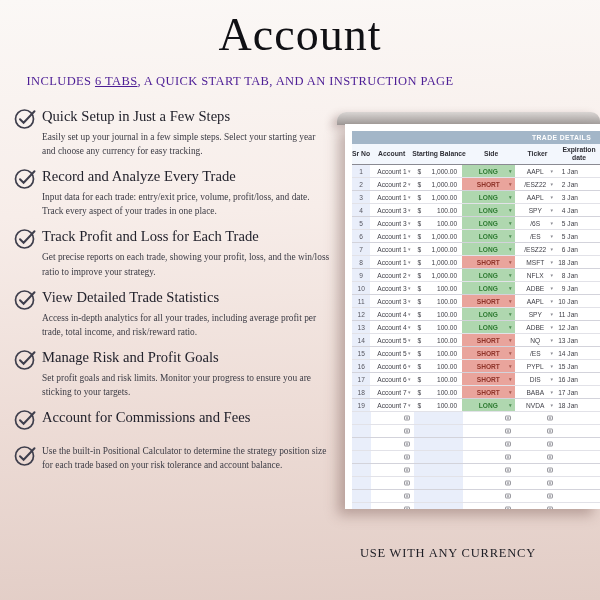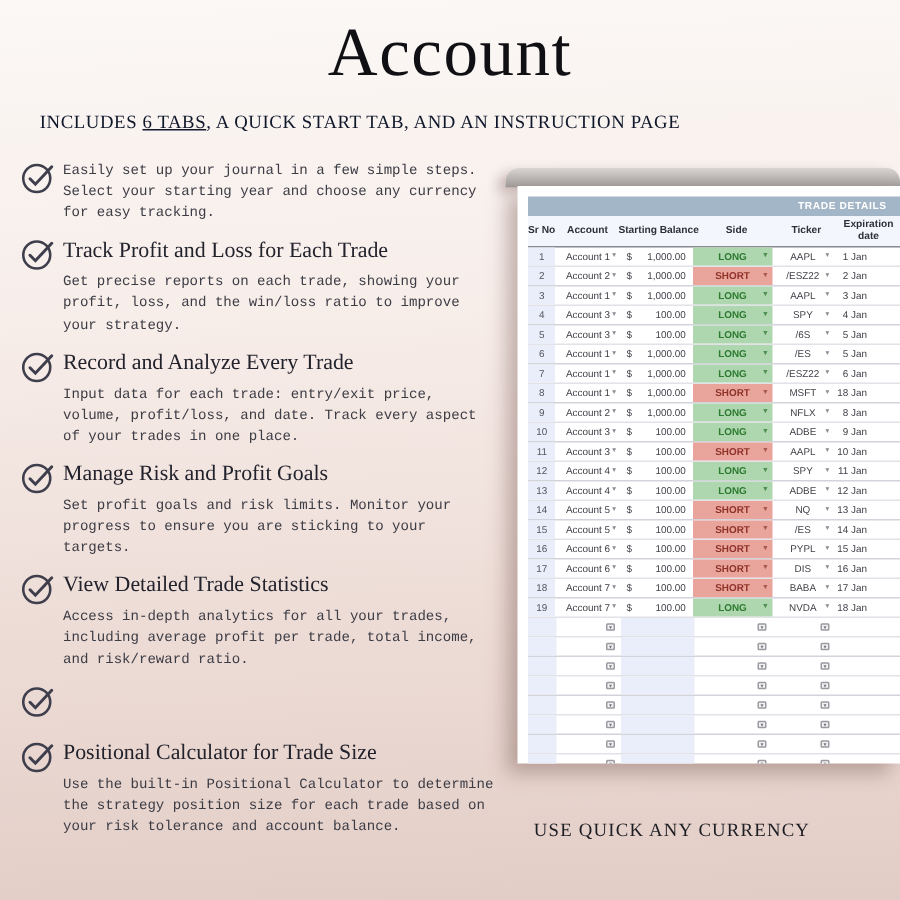--- a/index.html
+++ b/index.html
@@ -7,29 +7,29 @@
     width:600px;height:600px;overflow:hidden;position:relative;
     background:linear-gradient(178deg,#fbf8f6 0%,#f7ede9 35%,#eddcd6 68%,#e2cdc6 100%);
     font-family:"Liberation Serif", serif;color:#1c1c22;
   }
   .page-title{
     position:absolute;top:8px;left:0;width:600px;text-align:center;
     font-size:46px;font-weight:400;letter-spacing:1px;color:#101014;margin:0;
   }
   .subtitle{
     position:absolute;top:74px;left:0;width:480px;text-align:center;
-    font-size:12.5px;letter-spacing:.4px;color:#0f172a;
+    font-size:12.5px;letter-spacing:.4px;color:#4c1d95;
   }
   .subtitle .u{text-decoration:underline;}
   
   .features{position:absolute;left:13px;top:107px;width:324px;}
   .feature{display:grid;grid-template-columns:29px 1fr;margin-bottom:9px;}
   .feature .ficon{width:24px;height:24px;margin-top:-1px;}
   .ftitle{font-size:14.6px;color:#22222c;margin:0 0 5px 0;font-weight:400;line-height:18px;}
-  .fdesc{font-size:9.4px;color:#3c3c45;line-height:1.5;margin:0;padding-right:6px;font-family:Liberation Mono, monospace;}
+  .fdesc{font-size:9.4px;color:#3c3c45;line-height:1.5;margin:0;padding-right:6px;}
   
   .shelf-bar{
     position:absolute;left:337px;top:112px;width:263px;height:13px;
     border-radius:9px 9px 0 0;
     background:linear-gradient(#d9d5d3,#a09b99);
     box-shadow:-5px 3px 8px rgba(95,60,55,.30);
   }
   .card{
     position:absolute;left:345px;top:124px;width:255px;height:385px;
     background:#fff;overflow:hidden;
@@ -83,78 +83,79 @@
   <span>INCLUDES </span><span class="u">6 TABS</span><span>, A QUICK START TAB, AND AN INSTRUCTION PAGE</span>
 </div>
 
 <div class="features" id="features">
     <div class="feature">
       <div><svg class="ficon" viewBox="0 0 24 24">
           <circle cx="11.5" cy="13" r="9" fill="none" stroke="#3e3e4c" stroke-width="1.7"></circle>
           <path d="M7 13.2 L10.6 16.8 L21.5 5.2" fill="none" stroke="#3e3e4c" stroke-width="2" stroke-linecap="round"></path>
         </svg></div>
       <div>
+        <h2 class="ftitle">Quick Setup in Just a Few Steps</h2>
         <p class="fdesc">Easily set up your journal in a few simple steps. Select your starting year and choose any currency for easy tracking.</p>
+      </div>
+    </div>
+    <div class="feature">
+      <div><svg class="ficon" viewBox="0 0 24 24">
+          <circle cx="11.5" cy="13" r="9" fill="none" stroke="#3e3e4c" stroke-width="1.7"></circle>
+          <path d="M7 13.2 L10.6 16.8 L21.5 5.2" fill="none" stroke="#3e3e4c" stroke-width="2" stroke-linecap="round"></path>
+        </svg></div>
+      <div>
+        <h2 class="ftitle">Record and Analyze Every Trade</h2>
+        <p class="fdesc">Input data for each trade: entry/exit price, volume, profit/loss, and date. Track every aspect of your trades in one place.</p>
       </div>
     </div>
     <div class="feature">
       <div><svg class="ficon" viewBox="0 0 24 24">
           <circle cx="11.5" cy="13" r="9" fill="none" stroke="#3e3e4c" stroke-width="1.7"></circle>
           <path d="M7 13.2 L10.6 16.8 L21.5 5.2" fill="none" stroke="#3e3e4c" stroke-width="2" stroke-linecap="round"></path>
         </svg></div>
       <div>
         <h2 class="ftitle">Track Profit and Loss for Each Trade</h2>
         <p class="fdesc">Get precise reports on each trade, showing your profit, loss, and the win/loss ratio to improve your strategy.</p>
       </div>
     </div>
     <div class="feature">
       <div><svg class="ficon" viewBox="0 0 24 24">
           <circle cx="11.5" cy="13" r="9" fill="none" stroke="#3e3e4c" stroke-width="1.7"></circle>
           <path d="M7 13.2 L10.6 16.8 L21.5 5.2" fill="none" stroke="#3e3e4c" stroke-width="2" stroke-linecap="round"></path>
         </svg></div>
       <div>
-        <h2 class="ftitle">Record and Analyze Every Trade</h2>
-        <p class="fdesc">Input data for each trade: entry/exit price, volume, profit/loss, and date. Track every aspect of your trades in one place.</p>
+        <h2 class="ftitle">View Detailed Trade Statistics</h2>
+        <p class="fdesc">Access in-depth analytics for all your trades, including average profit per trade, total income, and risk/reward ratio.</p>
       </div>
     </div>
     <div class="feature">
       <div><svg class="ficon" viewBox="0 0 24 24">
           <circle cx="11.5" cy="13" r="9" fill="none" stroke="#3e3e4c" stroke-width="1.7"></circle>
           <path d="M7 13.2 L10.6 16.8 L21.5 5.2" fill="none" stroke="#3e3e4c" stroke-width="2" stroke-linecap="round"></path>
         </svg></div>
       <div>
         <h2 class="ftitle">Manage Risk and Profit Goals</h2>
         <p class="fdesc">Set profit goals and risk limits. Monitor your progress to ensure you are sticking to your targets.</p>
       </div>
     </div>
     <div class="feature">
       <div><svg class="ficon" viewBox="0 0 24 24">
           <circle cx="11.5" cy="13" r="9" fill="none" stroke="#3e3e4c" stroke-width="1.7"></circle>
           <path d="M7 13.2 L10.6 16.8 L21.5 5.2" fill="none" stroke="#3e3e4c" stroke-width="2" stroke-linecap="round"></path>
         </svg></div>
       <div>
-        <h2 class="ftitle">View Detailed Trade Statistics</h2>
-        <p class="fdesc">Access in-depth analytics for all your trades, including average profit per trade, total income, and risk/reward ratio.</p>
+        <h2 class="ftitle">Account for Commissions and Fees</h2>
       </div>
     </div>
     <div class="feature">
       <div><svg class="ficon" viewBox="0 0 24 24">
           <circle cx="11.5" cy="13" r="9" fill="none" stroke="#3e3e4c" stroke-width="1.7"></circle>
           <path d="M7 13.2 L10.6 16.8 L21.5 5.2" fill="none" stroke="#3e3e4c" stroke-width="2" stroke-linecap="round"></path>
         </svg></div>
       <div>
-      </div>
-    </div>
-    <div class="feature">
-      <div><svg class="ficon" viewBox="0 0 24 24">
-          <circle cx="11.5" cy="13" r="9" fill="none" stroke="#3e3e4c" stroke-width="1.7"></circle>
-          <path d="M7 13.2 L10.6 16.8 L21.5 5.2" fill="none" stroke="#3e3e4c" stroke-width="2" stroke-linecap="round"></path>
-        </svg></div>
-      <div>
-        <h2 class="ftitle">Positional Calculator for Trade Size</h2>
         <p class="fdesc">Use the built-in Positional Calculator to determine the strategy position size for each trade based on your risk tolerance and account balance.</p>
       </div>
     </div>
   </div>
 
 <div class="shelf-bar"></div>
 
 <div class="card">
   <div class="card-inner">
     <div class="band">
@@ -707,14 +708,14 @@
               <i></i>
             </span>
           </div>
           <div class="cell" style="width: 46px;"></div>
         </div>
       </div>
   </div>
 </div>
 
 <div class="footer">
-  <div class="f1">USE QUICK ANY CURRENCY</div>
+  <div class="f1">USE WITH ANY CURRENCY</div>
 </div>
 
 </body></html>

